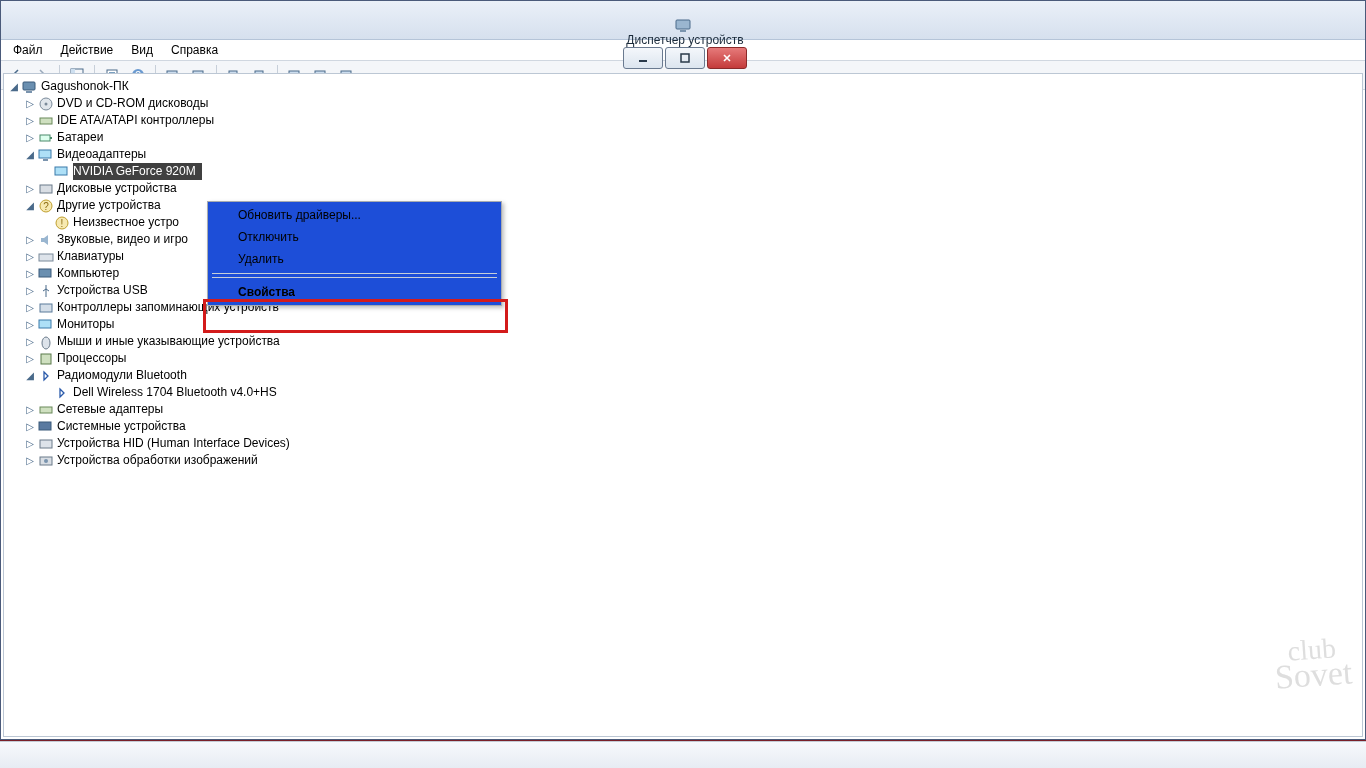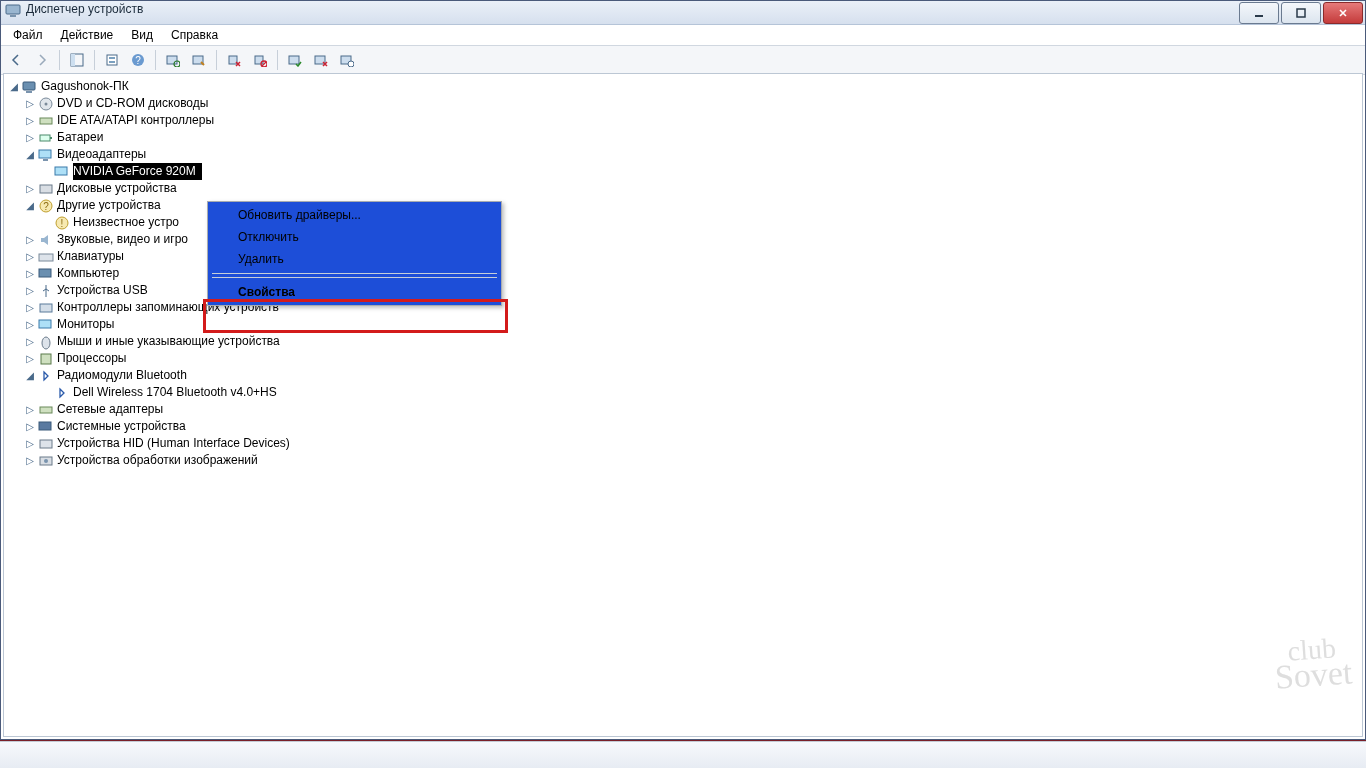--- a/index.html
+++ b/index.html
@@ -1,34 +1,34 @@
 <!DOCTYPE html>
 <html><head>
 <meta charset="utf-8">
 <style>
 html,body{margin:0;padding:0;width:1366px;height:768px;font-family:"Segoe UI",Tahoma,sans-serif;font-size:12px;overflow:hidden;background:#7a2029;}
 .window{position:absolute;left:0;top:0;width:1366px;height:740px;background:#fff;border:1px solid #4a5a7a;box-sizing:border-box;}
-.titlebar{height:22px;background:linear-gradient(#eaf0f8,#d6e0ee);display:flex;align-items:flex-start;padding:1px 0 0 4px;border-bottom:1px solid #b5c4d8;}
+.titlebar{height:22px;background:linear-gradient(#eaf0f8,#d6e0ee);display:flex;align-items:center;padding:16px 0 0 4px;border-bottom:1px solid #b5c4d8;flex-direction:column;}
 .titlebar .ticon{width:16px;height:16px;margin-right:5px;}
 .titlebar .title{flex:1;color:#1a2a3a;font-size:12px;}
 .winbtns{display:flex;gap:0;margin-right:2px;}
 .winbtn{width:38px;height:20px;border:1px solid #6a7a90;border-radius:3px;display:flex;align-items:center;justify-content:center;background:linear-gradient(#f4f7fb,#dce5ef);margin-left:2px;}
 .winbtn.close{background:linear-gradient(#e67a7a,#c43b3b);border-color:#8a2a2a;color:#fff;}
 .winbtn svg{pointer-events:none;}
 .menubar{height:20px;display:flex;align-items:center;padding:0 4px;gap:2px;border-bottom:1px solid #d0d7e0;}
 .menuitem{padding:19px 8px;cursor:default;}
 .toolbar{height:28px;display:flex;align-items:center;padding:0 4px;gap:4px;border-bottom:1px solid #d0d7e0;background:#f4f6f9;}
 .tbtn{width:22px;height:22px;display:flex;align-items:center;justify-content:center;border-radius:2px;}
 .tsep{width:1px;height:20px;background:#c7cfd9;margin:0 2px;}
 .tree{position:absolute;left:2px;right:2px;top:72px;bottom:2px;overflow:auto;border:1px solid #bcc7d4;background:#fff;padding:4px 0;}
 .node{display:flex;align-items:center;height:17px;line-height:17px;white-space:nowrap;}
 .node .exp{width:16px;height:16px;display:flex;align-items:center;justify-content:center;color:#4a6a8a;font-size:10px;}
 .node .nicon{width:16px;height:16px;margin-right:3px;flex:0 0 16px;}
 .node .lbl{padding-right:6px;}
-.node.selected .lbl{background:#000000;color:#fff;}
+.node.selected .lbl{background:#404040;color:#fff;}
 .contextmenu{position:absolute;background:#1d4ed8;border:1px solid #a7abb0;box-shadow:2px 2px 4px rgba(0,0,0,.25);padding:2px;font-size:12px;}
 .contextmenu .cmi{padding:4px 28px 4px 28px;white-space:nowrap;cursor:default;}
 .contextmenu .csep{height:1px;background:#c7cfd9;margin:3px 2px;}
 .highlightbox{position:absolute;border:3px solid #d31b1b;pointer-events:none;}
 .watermark{position:absolute;right:14px;bottom:50px;color:#d9d9d9;font-family:"Brush Script MT","Comic Sans MS",cursive;transform:rotate(-4deg);text-align:center;opacity:.85;pointer-events:none;}
 .watermark .l1{font-size:28px;line-height:22px;}
 .watermark .l2{font-size:34px;line-height:28px;}
 .bottombar{position:absolute;left:0;right:0;bottom:0;height:26px;background:linear-gradient(#f7f9fc,#e7ecf3);border-top:1px solid #c4ccd6;}
 
 .ico-pc{fill:#6a8fb0;}

